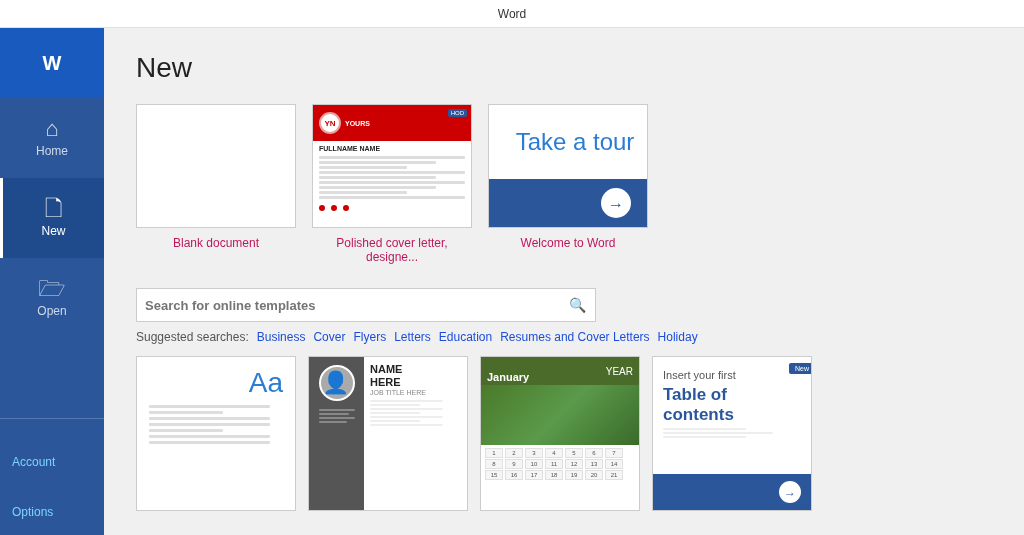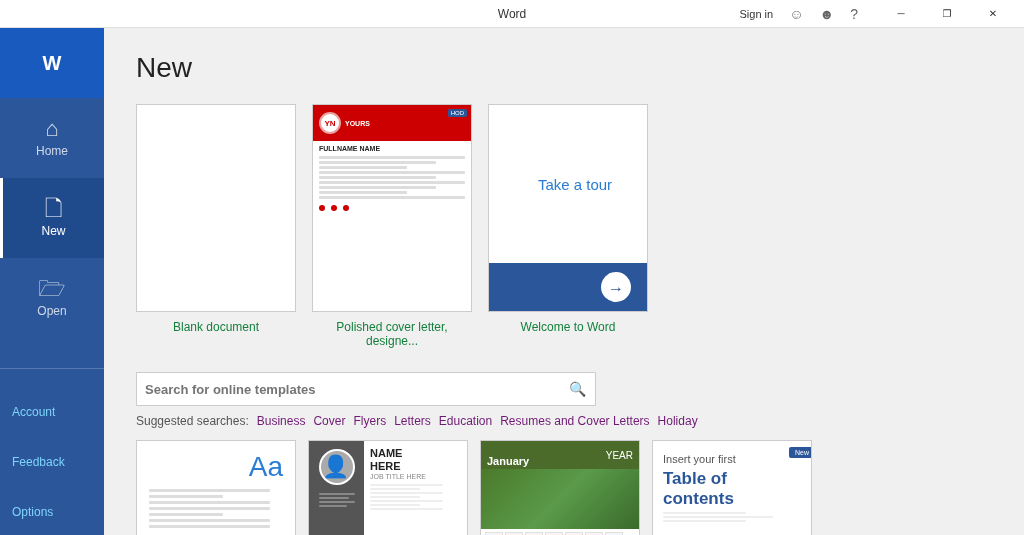--- a/index.html
+++ b/index.html
@@ -144,31 +144,31 @@
       margin-bottom: 24px;
     }
     .template-card {
       display: flex;
       flex-direction: column;
       align-items: center;
       cursor: pointer;
     }
     .template-thumb {
       width: 160px;
-      height: 208px;
+      height: 124px;
       border: 1px solid #ccc;
       background: #fff;
       margin-bottom: 8px;
       position: relative;
       overflow: hidden;
       flex-shrink: 0;
     }
     .template-label {
       font-size: 12px;
-      color: #15803d;
+      color: #be185d;
       text-align: center;
       max-width: 160px;
     }
 
     
     .blank-thumb {
       background: #fff;
     }
 
     
@@ -224,21 +224,21 @@
       background: #fff;
       display: flex;
       flex-direction: column;
     }
     .tour-top {
       flex: 1;
       display: flex;
       align-items: center;
       justify-content: center;
       color: #2b7cd3;
-      font-size: 15px;
+      font-size: 24px;
       font-weight: 300;
       margin-left: 14px;
     }
     .tour-bottom {
       background: #2b579a;
       height: 48px;
       display: flex;
       align-items: center;
       justify-content: flex-end;
       padding-right: 16px;
@@ -283,21 +283,21 @@
       align-items: center;
       gap: 8px;
       margin-top: 8px;
       font-size: 12px;
       flex-wrap: wrap;
     }
     .suggested-label {
       color: #555;
     }
     .suggested-tag {
-      color: #701a75;
+      color: #1d4ed8;
       cursor: pointer;
       font-size: 12px;
     }
 
     
     .template-row-bottom {
       display: flex;
       gap: 12px;
       margin-top: 8px;
     }
@@ -446,31 +446,20 @@
       height: 2px; background: #eee; margin: 2px 0; border-radius: 1px;
     }
     .toc-line.short { width: 60%; }
   </style>
 </head>
 <body>
 
 <div class="title-bar">
   <div style="flex:1"></div>
   <div class="title-bar-center">Word</div>
-  <div class="title-bar-right">
-    <span class="title-bar-btn">Sign in</span>
-    <span class="title-bar-icon">☺</span>
-    <span class="title-bar-icon">☻</span>
-    <span class="title-bar-icon">?</span>
-    <div class="window-controls">
-      <div class="win-btn">─</div>
-      <div class="win-btn">❐</div>
-      <div class="win-btn close">✕</div>
-    </div>
-  </div>
 </div>
 
 <div class="app-body">
 
   <div class="sidebar">
     <div class="sidebar-logo">
       <span>W</span>
     </div>
     <div class="sidebar-nav">
       <div class="sidebar-item">
@@ -481,21 +470,20 @@
         <span class="sidebar-icon">🗋</span>
         <span>New</span>
       </div>
       <div class="sidebar-item">
         <span class="sidebar-icon">🗁</span>
         <span>Open</span>
       </div>
     </div>
     <div class="sidebar-bottom">
       <div class="sidebar-bottom-item">Account</div>
-      <div class="sidebar-bottom-item">Feedback</div>
       <div class="sidebar-bottom-item">Options</div>
     </div>
   </div>
 
   <div class="main-content">
     <h1 class="page-title">New</h1>
 
     <div class="template-row">
 
       <div class="template-card">

